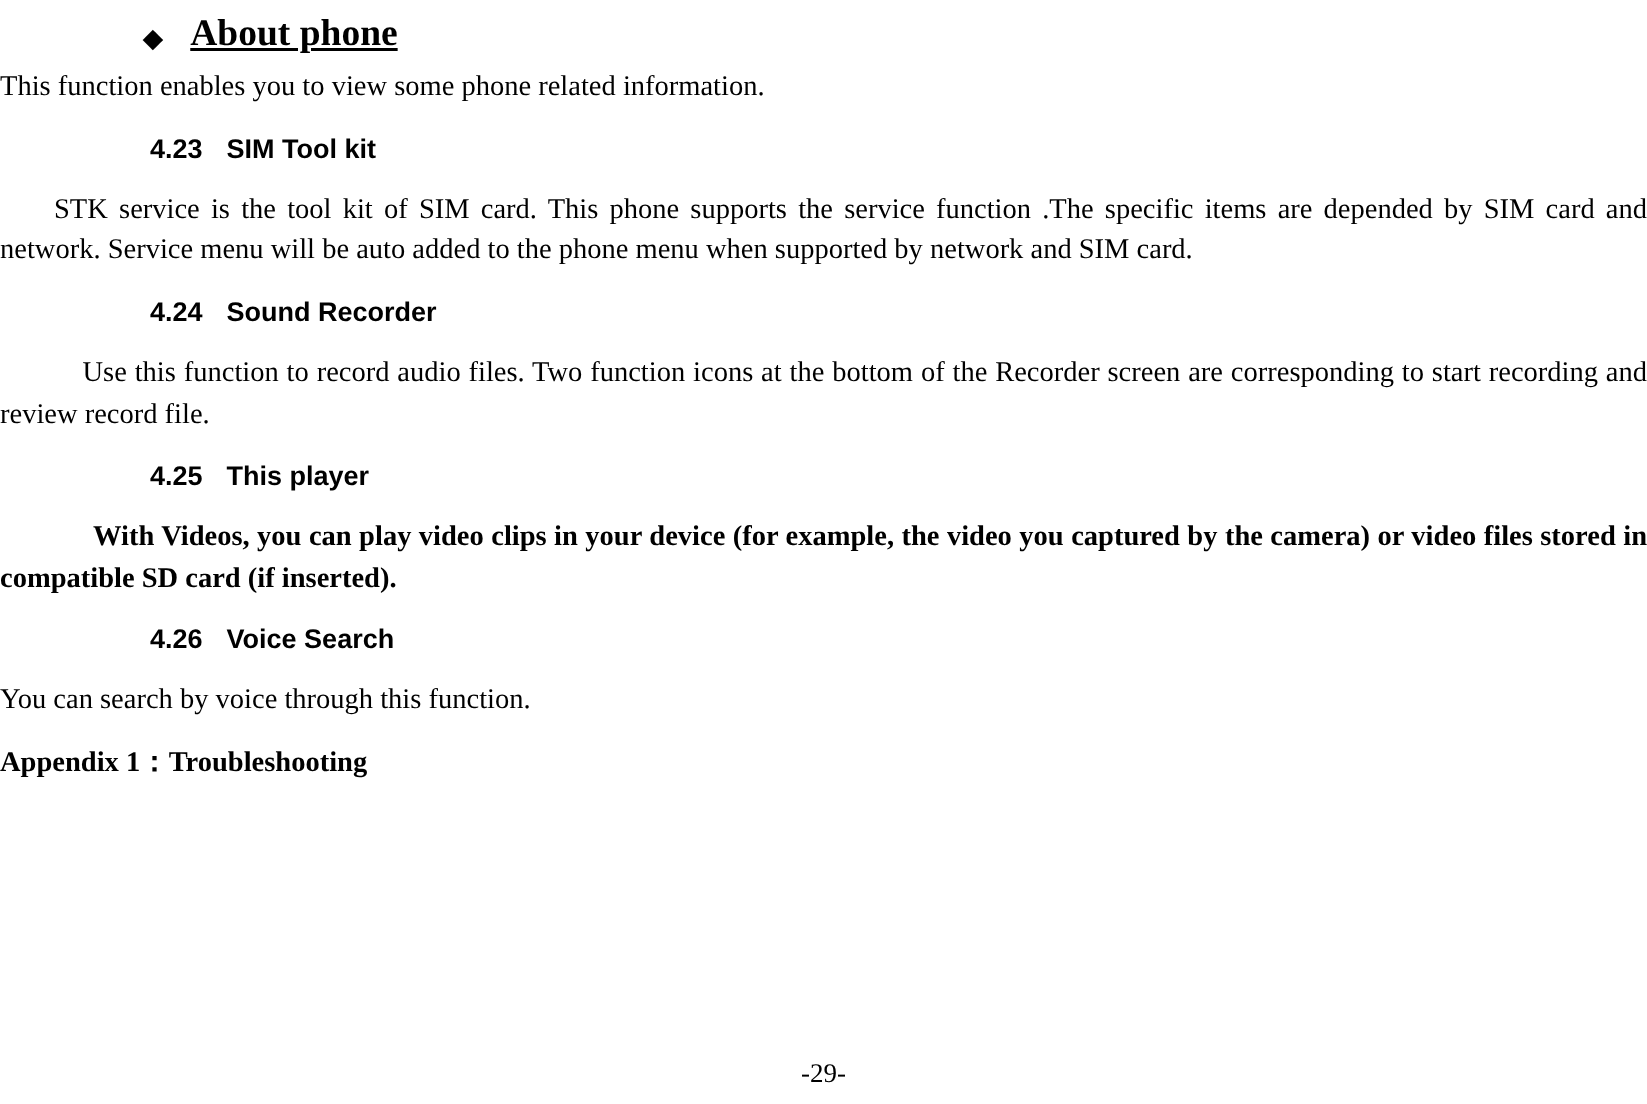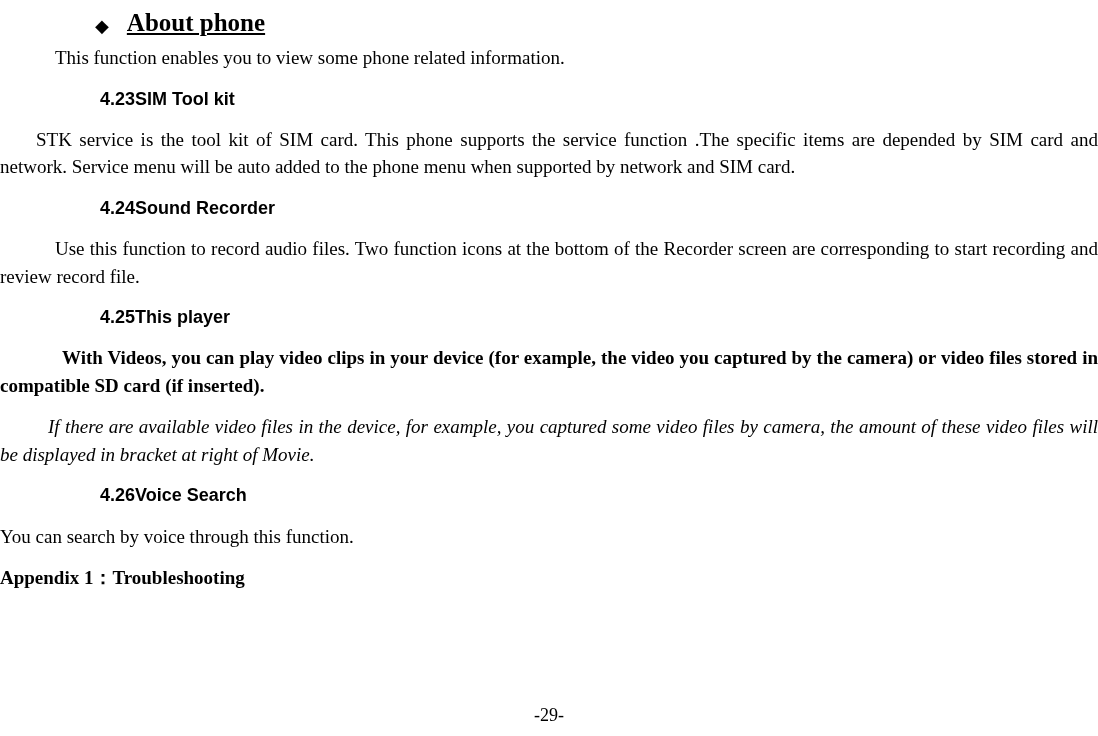--- a/index.html
+++ b/index.html
@@ -37,32 +37,31 @@
       font-weight: bold;
       font-size: 25px;
       text-decoration: underline;
     }
     .body-text {
       font-size: 19px;
       text-align: justify;
       margin-bottom: 14px;
     }
     .indent-1 {
-      padding-left: 55px;
     }
     .section-heading {
       font-family: Arial, Helvetica, sans-serif;
       font-weight: bold;
       font-size: 18px;
       padding-left: 100px;
       margin-bottom: 14px;
       margin-top: 4px;
     }
     .section-heading .num {
-      margin-right: 0;
+      margin-right: 16px;
     }
     .justified-block {
       text-align: justify;
       font-size: 19px;
       margin-bottom: 14px;
     }
     .first-indent {
       text-indent: 36px;
     }
     .first-indent-more {
@@ -126,21 +125,20 @@
   </div>
 
   <div class="justified-block first-indent-more">Use this function to record audio files. Two function icons at the bottom of the Recorder screen are corresponding to start recording and review record file.</div>
 
   <div class="section-heading">
     <span class="num">4.25</span><span>This player</span>
   </div>
 
   <div class="justified-block" style="text-indent:62px;font-weight:bold;">With Videos, you can play video clips in your device (for example, the video you captured by the camera) or video files stored in compatible SD card (if inserted).</div>
 
-  <div class="tips-body">If there are available video files in the device, for example, you captured some video files by camera, the amount of these video files will be displayed in bracket at right of Movie.</div>
 
   <div class="section-heading">
     <span class="num">4.26</span><span>Voice Search</span>
   </div>
 
   <div class="body-text" style="">You can search by voice through this function.</div>
 
 
   <div class="appendix-sub">Appendix 1：Troubleshooting</div>
 

